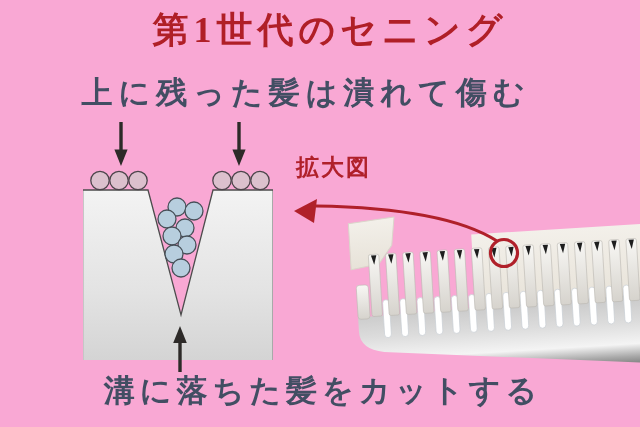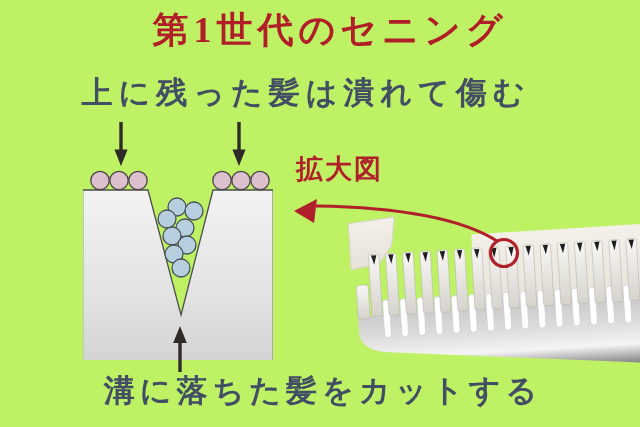--- a/index.html
+++ b/index.html
@@ -1,37 +1,37 @@
 <!DOCTYPE html>
 <html><head>
 <meta charset="utf-8">
 <style>
   html,body{margin:0;padding:0;}
   .stage{
-    position:relative;width:640px;height:427px;background:#bef264;overflow:hidden;
+    position:relative;width:640px;height:427px;background:#f9a8d4;overflow:hidden;
     font-family:"Liberation Sans","DejaVu Sans",sans-serif;
   }
   .stage svg{position:absolute;left:0;top:0;}
   .txt{position:absolute;white-space:nowrap;}
   .title{
     left:0;top:12px;width:660px;text-align:center;
     font-family:"Liberation Serif","DejaVu Serif",serif;
     font-weight:700;font-size:36px;letter-spacing:5px;color:#b01f27;line-height:1.05;
   }
   .subtitle{
     left:-14px;top:77px;width:640px;text-align:center;
     font-weight:700;font-size:31px;letter-spacing:6px;color:#424e63;line-height:1.05;
   }
   .bottom-caption{
     left:3px;top:375px;width:640px;text-align:center;
     font-weight:700;font-size:31px;letter-spacing:5px;color:#424e63;line-height:1.05;
   }
   .magnify-label{
     left:296px;top:155px;
-    font-weight:700;font-size:27px;letter-spacing:2px;color:#b0202a;line-height:1.05;
+    font-weight:700;font-size:23px;letter-spacing:2px;color:#b0202a;line-height:1.05;
   }
 </style>
 </head>
 <body>
 
 <div class="stage">
 
   <svg width="640" height="427" viewBox="0 0 640 427">
     <defs>
       <linearGradient id="gradBlock" x1="0" y1="0" x2="0" y2="1">

